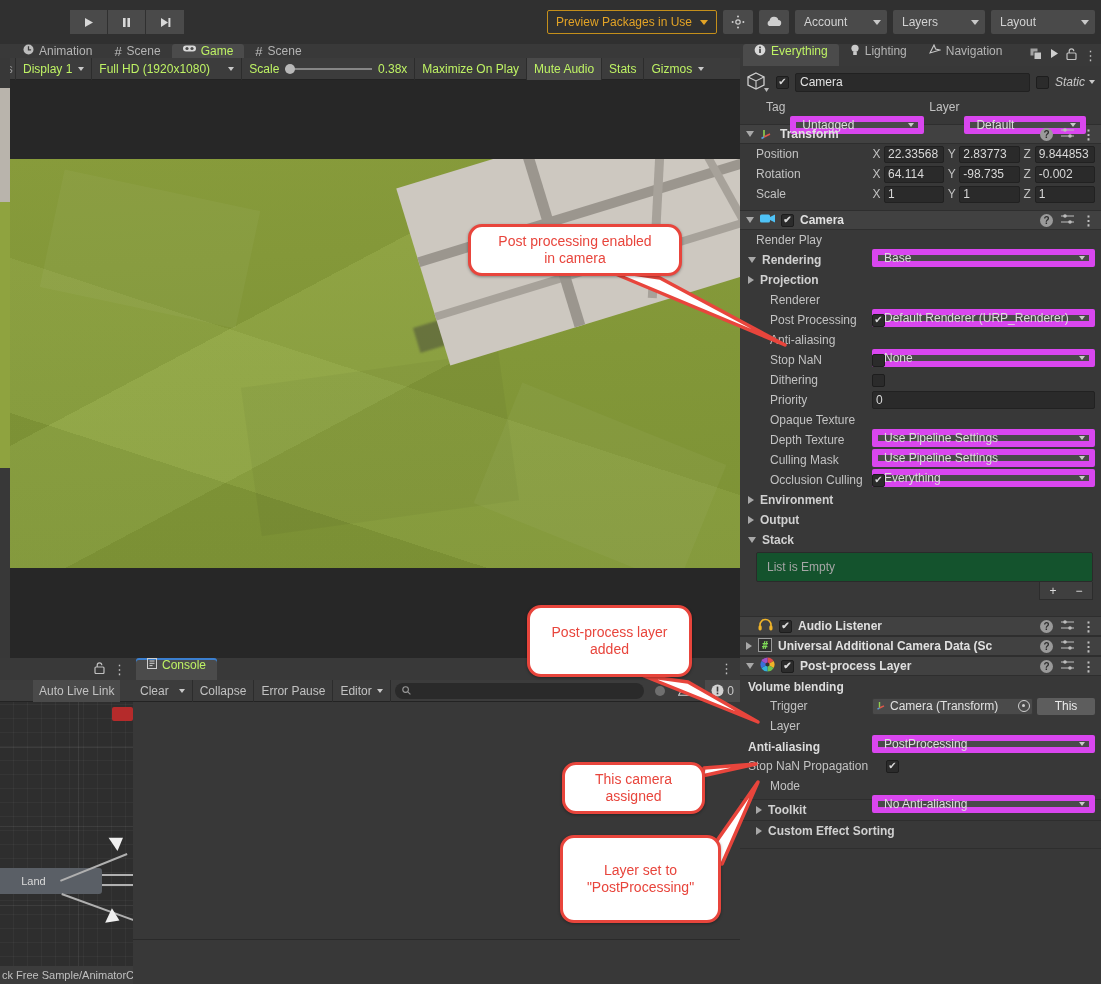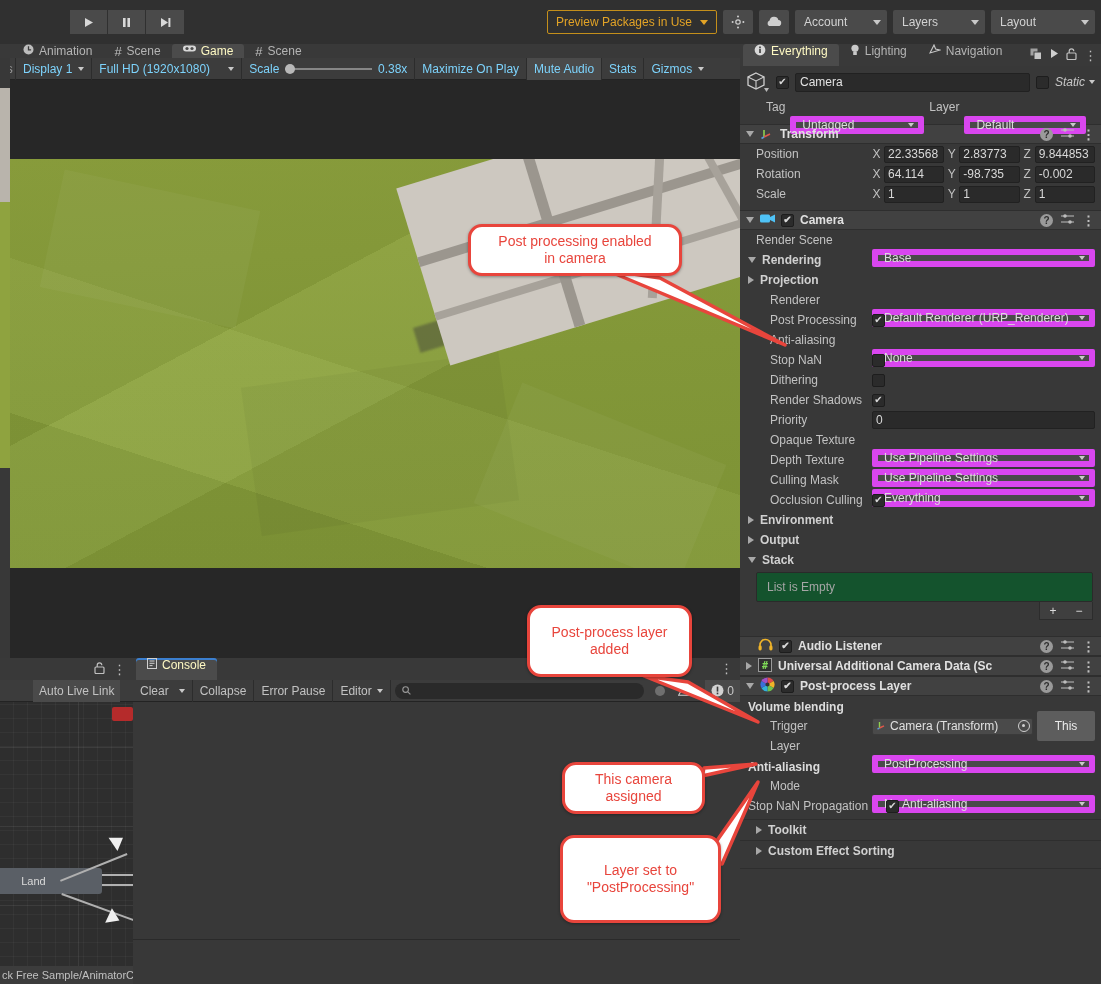--- a/index.html
+++ b/index.html
@@ -55,33 +55,33 @@
 
   
   .tabstrip {
     position: absolute; height: 22px; background: #393939;
     display: flex; align-items: flex-end;
   }
   .tab {
     height: 22px; padding: 0 11px; display: flex; align-items: flex-start; gap: 5px;
     color: #b4b4b4; font-size: 12px; background: transparent;
   }
-  .tab.active { background: #4b4b4b; color: #fef9c3; border-radius: 3px 3px 0 0; }
+  .tab.active { background: #4b4b4b; color: #bef264; border-radius: 3px 3px 0 0; }
   .tab.active.blue-top { box-shadow: inset 0 2px 0 0 #3b7fcf; }
 
   
   .gameview { position: absolute; left: 0; top: 58px; width: 740px; height: 600px; background: #393939; }
   .game-toolbar {
     position: absolute; left: 0; top: 0; width: 740px; height: 22px;
     background: #3c3c3c; display: flex; align-items: center;
     border-bottom: 1px solid #232323;
   }
   .gt-item {
     height: 22px; padding: 0 7px; display: flex; align-items: center; gap: 6px;
-    color: #7dd3fc; border-right: 1px solid #2c2c2c; white-space: nowrap;
+    color: #bef264; border-right: 1px solid #2c2c2c; white-space: nowrap;
   }
   .gt-item.flat { border-right: none; }
   .gt-item.btn { background: #4a4a4a; }
   .slider-track { width: 110px; height: 2px; background: #868686; position: relative; }
   .slider-knob { position: absolute; left: 0; top: -4px; width: 10px; height: 10px;
                  border-radius: 50%; background: #b8b8b8; }
 
   .game-canvas { position: absolute; left: 0; top: 22px; width: 740px; height: 578px; background: #272727; overflow: hidden; }
   .game-render { position: absolute; left: 10px; top: 79px; width: 730px; height: 409px; overflow: hidden; background: #8aa03c; }
   .grass {
@@ -233,21 +233,21 @@
   }
   .subhead { padding: 4px 0 2px 8px; color: #dcdcdc; font-weight: bold; }
   .objfield {
     flex: 1; height: 17px; background: #4a4a4a; border: 1px solid #3a3a3a; border-radius: 2px;
     display: flex; align-items: center; padding: 0 2px 0 3px; color: #e0e0e0; gap: 3px;
   }
   .objfield .lbl { flex: 1; overflow: hidden; white-space: nowrap; }
   .radio-o { width: 12px; height: 12px; border-radius: 50%; border: 1.5px solid #cfcfcf; position: relative; }
   .radio-o::after { content: ""; position: absolute; left: 3px; top: 3px; width: 3px; height: 3px;
                     border-radius: 50%; background: #cfcfcf; }
-  .this-btn { width: 58px; height: 30px; background: #5d5d5d; border-radius: 2px; color: #eaeaea;
+  .this-btn { width: 58px; height: 17px; background: #5d5d5d; border-radius: 2px; color: #eaeaea;
               display: flex; align-items: center; justify-content: center; }
   .divider { height: 1px; background: #2e2e2e; }
 
   
   .callout {
     position: absolute; background: #ffffff; border: 3px solid #e8453c; border-radius: 14px;
     color: #e8453c; text-align: center; display: flex; align-items: center; justify-content: center;
     font-size: 14px; line-height: 1.25; padding: 6px 10px; z-index: 40;
     box-shadow: 0 1px 3px rgba(0,0,0,0.35);
   }
@@ -656,21 +656,21 @@
                 <path d="M0 3h13M0 9h13" stroke="#bdbdbd" stroke-width="1.2"></path>
                 <circle cx="4" cy="3" r="1.8" fill="#bdbdbd"></circle>
                 <circle cx="9" cy="9" r="1.8" fill="#bdbdbd"></circle>
               </svg>
           </span>
           <span class="kebab">⋮</span>
         </span>
       </div>
 
       <div class="prop-row">
-        <span class="prop-label">Render Scene</span>
+        <span class="prop-label">Render Play</span>
         <span class="prop-ctrl">
           <span class="dropdown" style="flex:1;">
             <span class="lbl">Base</span>
             <span class="caret sm"></span>
           </span>
         </span>
       </div>
 
       <div class="section-fold">
         <span class="tri down"></span>
@@ -708,26 +708,20 @@
       <div class="prop-row">
         <span class="prop-label ind">Stop NaN</span>
         <span class="prop-ctrl">
             <span class="cb"></span>
           </span>
       </div>
       <div class="prop-row">
         <span class="prop-label ind">Dithering</span>
         <span class="prop-ctrl">
             <span class="cb"></span>
-          </span>
-      </div>
-      <div class="prop-row">
-        <span class="prop-label ind">Render Shadows</span>
-        <span class="prop-ctrl">
-            <span class="cb on"></span>
           </span>
       </div>
       <div class="prop-row">
         <span class="prop-label ind">Priority</span>
         <span class="prop-ctrl">
           <span class="numfield" style="flex:1;height:18px;">
               <span>0</span>
             </span>
         </span>
       </div>
@@ -889,33 +883,33 @@
         <span class="prop-label ind">Layer</span>
         <span class="prop-ctrl">
           <span class="dropdown" style="flex:1;">
             <span class="lbl">PostProcessing</span>
             <span class="caret sm"></span>
           </span>
         </span>
       </div>
       <div class="subhead">Anti-aliasing</div>
       <div class="prop-row">
+        <span class="prop-label" style="padding-left:8px;width:146px;">Stop NaN Propagation</span>
+        <span class="prop-ctrl">
+            <span class="cb on"></span>
+          </span>
+      </div>
+      <div class="prop-row">
         <span class="prop-label ind">Mode</span>
         <span class="prop-ctrl">
           <span class="dropdown" style="flex:1;">
             <span class="lbl">No Anti-aliasing</span>
             <span class="caret sm"></span>
           </span>
         </span>
-      </div>
-      <div class="prop-row">
-        <span class="prop-label" style="padding-left:8px;width:146px;">Stop NaN Propagation</span>
-        <span class="prop-ctrl">
-            <span class="cb on"></span>
-          </span>
       </div>
 
       <div class="divider" style="margin-top:3px;"></div>
       <div class="section-fold" style="padding-left:16px;">
         <span class="tri"></span>
         <span>Toolkit</span>
       </div>
       <div class="divider"></div>
       <div class="section-fold" style="padding-left:16px;">
         <span class="tri"></span>

